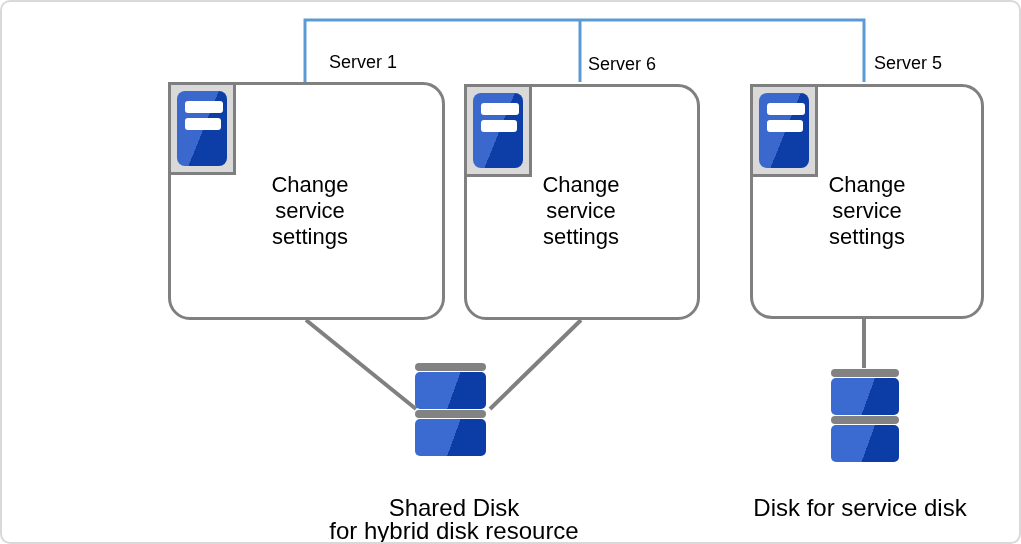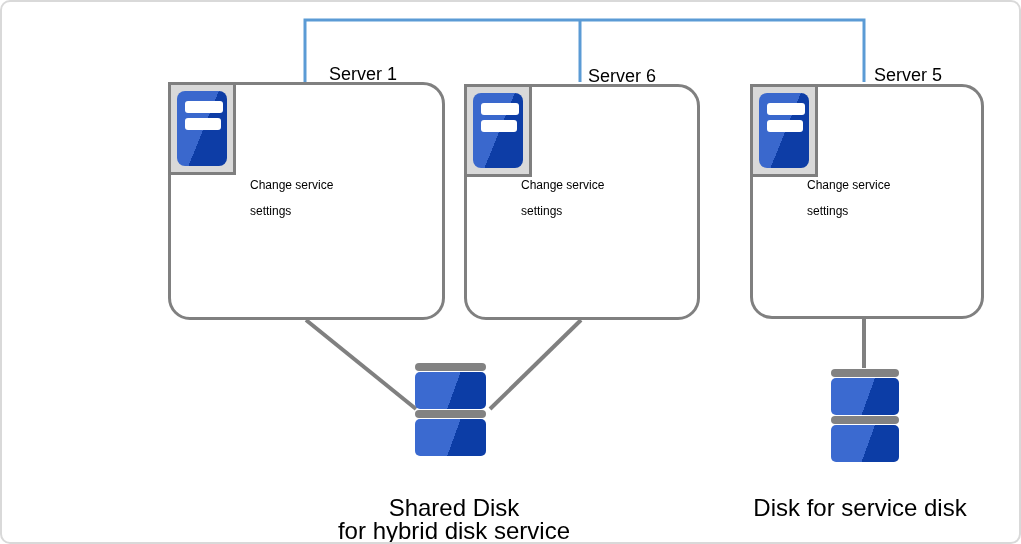--- a/index.html
+++ b/index.html
@@ -10,27 +10,27 @@
   }
   .wires{position:absolute;left:0;top:0;pointer-events:none;}
   .server-box{
     position:absolute;background:#fff;border:3px solid #808080;border-radius:22px;
     box-sizing:border-box;
   }
   .box1{left:166px;top:80px;width:277px;height:238px;}
   .box2{left:462px;top:82px;width:236px;height:236px;}
   .box3{left:748px;top:82px;width:234px;height:235px;}
   .server-label{
-    position:absolute;font-size:18px;line-height:20px;white-space:nowrap;margin-top:12px;
+    position:absolute;font-size:18px;line-height:20px;white-space:nowrap;
   }
   .lbl1{left:327px;top:50px;}
   .lbl2{left:586px;top:52px;}
   .lbl3{left:872px;top:51px;}
   .box-body{
-    position:absolute;width:120px;font-size:12px;line-height:26px;
+    position:absolute;width:120px;text-align:center;font-size:22px;line-height:26px;
   }
   .body1{left:248px;top:170px;}
   .body2{left:519px;top:170px;}
   .body3{left:805px;top:170px;}
   .srv-icon{
     position:absolute;width:68px;height:93px;background:#d9d9d9;
     border:3px solid #7f7f7f;box-sizing:border-box;
   }
   .ic1{left:166px;top:80px;}
   .ic2{left:462px;top:82px;}
@@ -104,19 +104,19 @@
   </div>
   <div class="disk diskB">
     <div class="disk-bar"></div>
     <div class="disk-slab"></div>
     <div class="disk-bar"></div>
     <div class="disk-slab"></div>
   </div>
 
   <div class="disk-caption capA">
     <div>Shared Disk</div>
-    <div>for hybrid disk service</div>
+    <div>for hybrid disk resource</div>
   </div>
   <div class="disk-caption capB">
     <div>Disk for service disk</div>
   </div>
 
 </div>
 
 </body></html>

